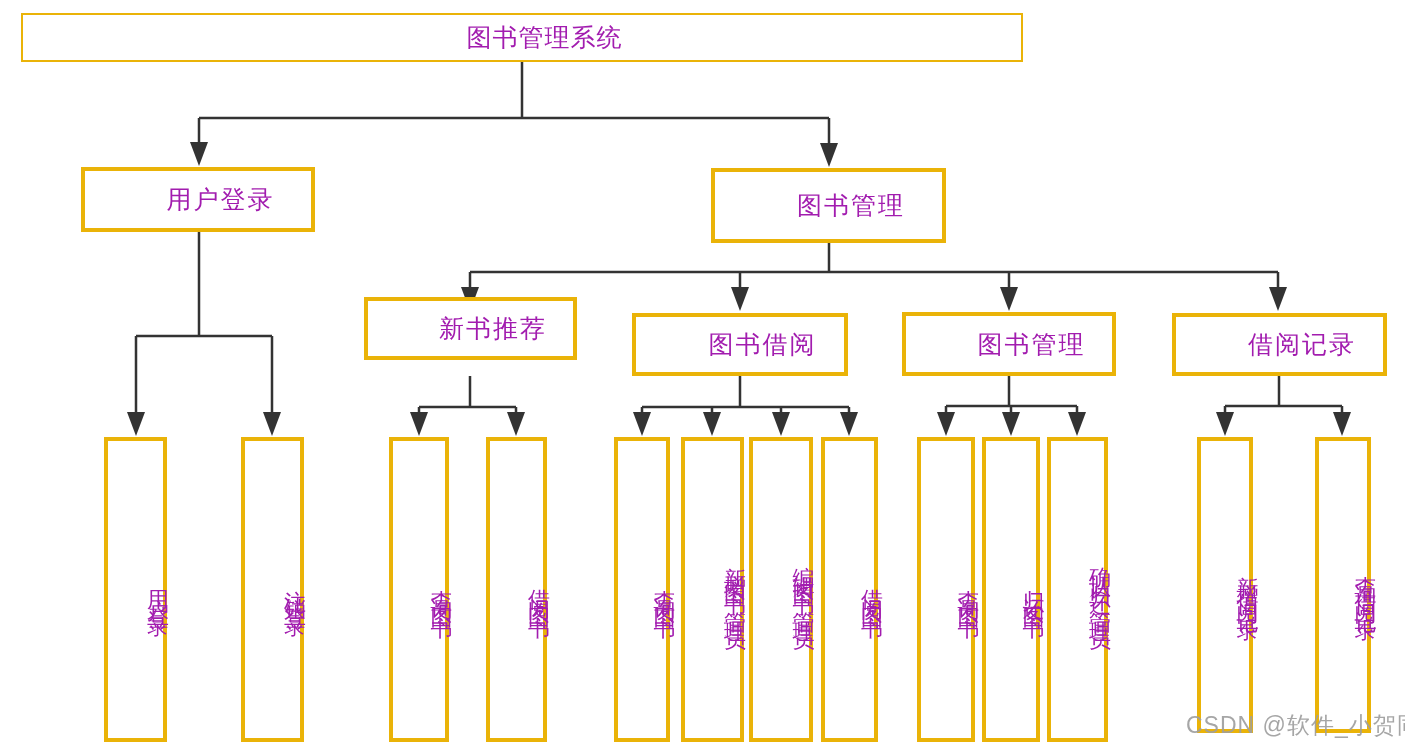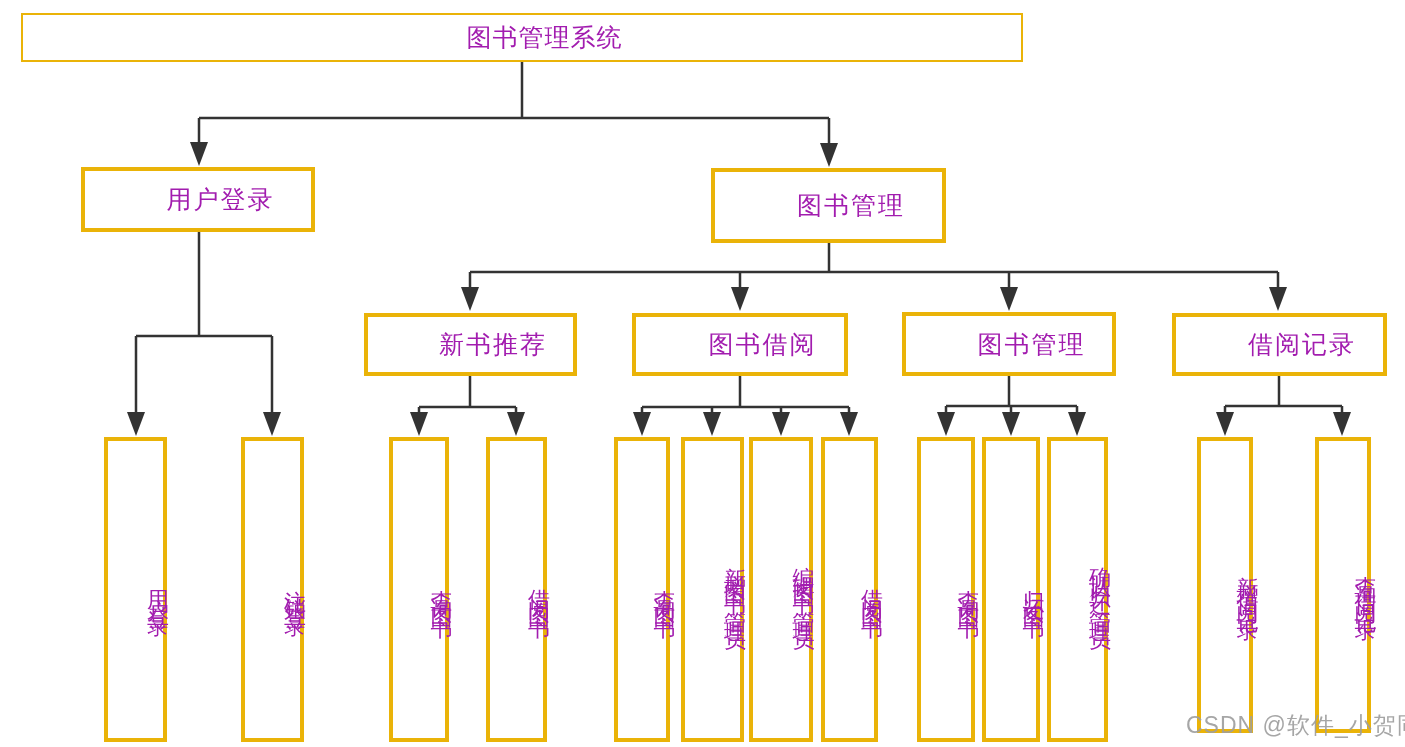--- a/index.html
+++ b/index.html
@@ -82,21 +82,21 @@
     <path d="M1279 376 V407 M1225 406 H1342 M1225 406 V415 M1342 406 V415" stroke="#333333" stroke-width="2.5" fill="none"></path>
     <polygon fill="#333333" points="1216,412 1234,412 1225,436"></polygon>
     <polygon fill="#333333" points="1333,412 1351,412 1342,436"></polygon>
   </svg>
 
   <div class="node node-root" style="left:21px;top:13px;width:1002px;height:49px;">图书管理系统</div>
 
   <div class="node node-l2" style="left:81px;top:167px;width:234px;height:65px;">用户登录</div>
   <div class="node node-l2" style="left:711px;top:168px;width:235px;height:75px;">图书管理</div>
 
-  <div class="node node-l3" style="left:364px;top:313px;width:213px;height:63px;">新书推荐</div>
+  <div class="node node-l3" style="left:364px;top:297px;width:213px;height:63px;">新书推荐</div>
   <div class="node node-l3" style="left:632px;top:313px;width:216px;height:63px;">图书借阅</div>
   <div class="node node-l3" style="left:902px;top:312px;width:214px;height:64px;">图书管理</div>
   <div class="node node-l3" style="left:1172px;top:313px;width:215px;height:63px;">借阅记录</div>
 
   <div class="node leaf" style="left:104px;top:437px;width:63px;height:305px;">
     <span>用户登录</span>
     </div>
   <div class="node leaf" style="left:241px;top:437px;width:63px;height:305px;">
     <span>注销登录</span>
     </div>

